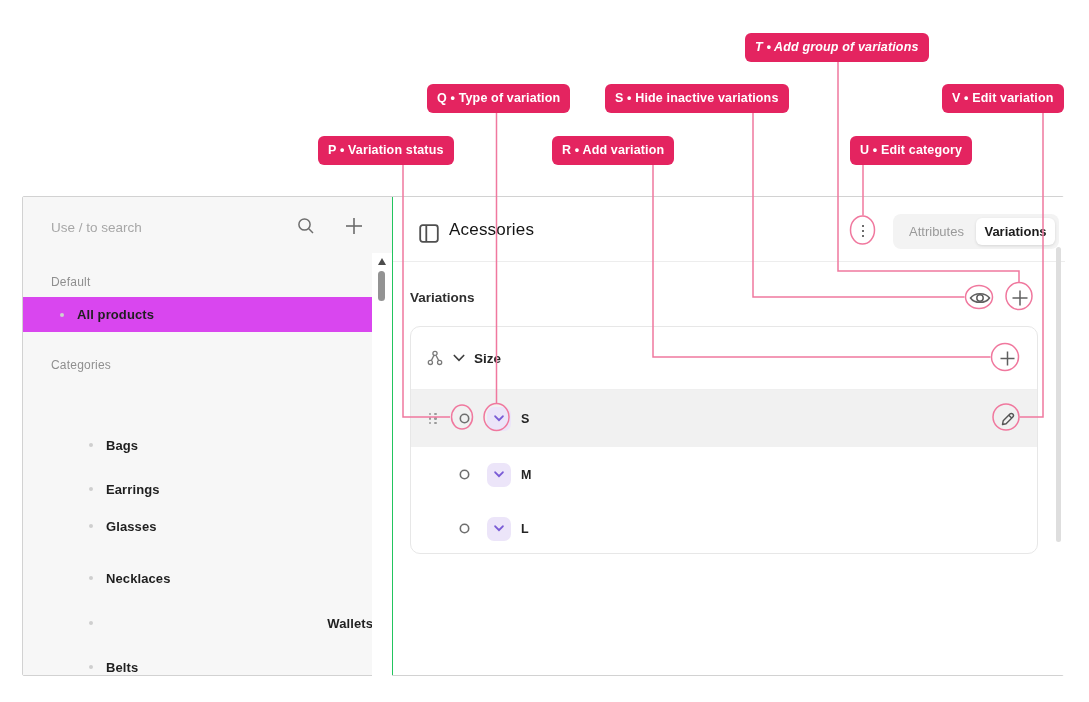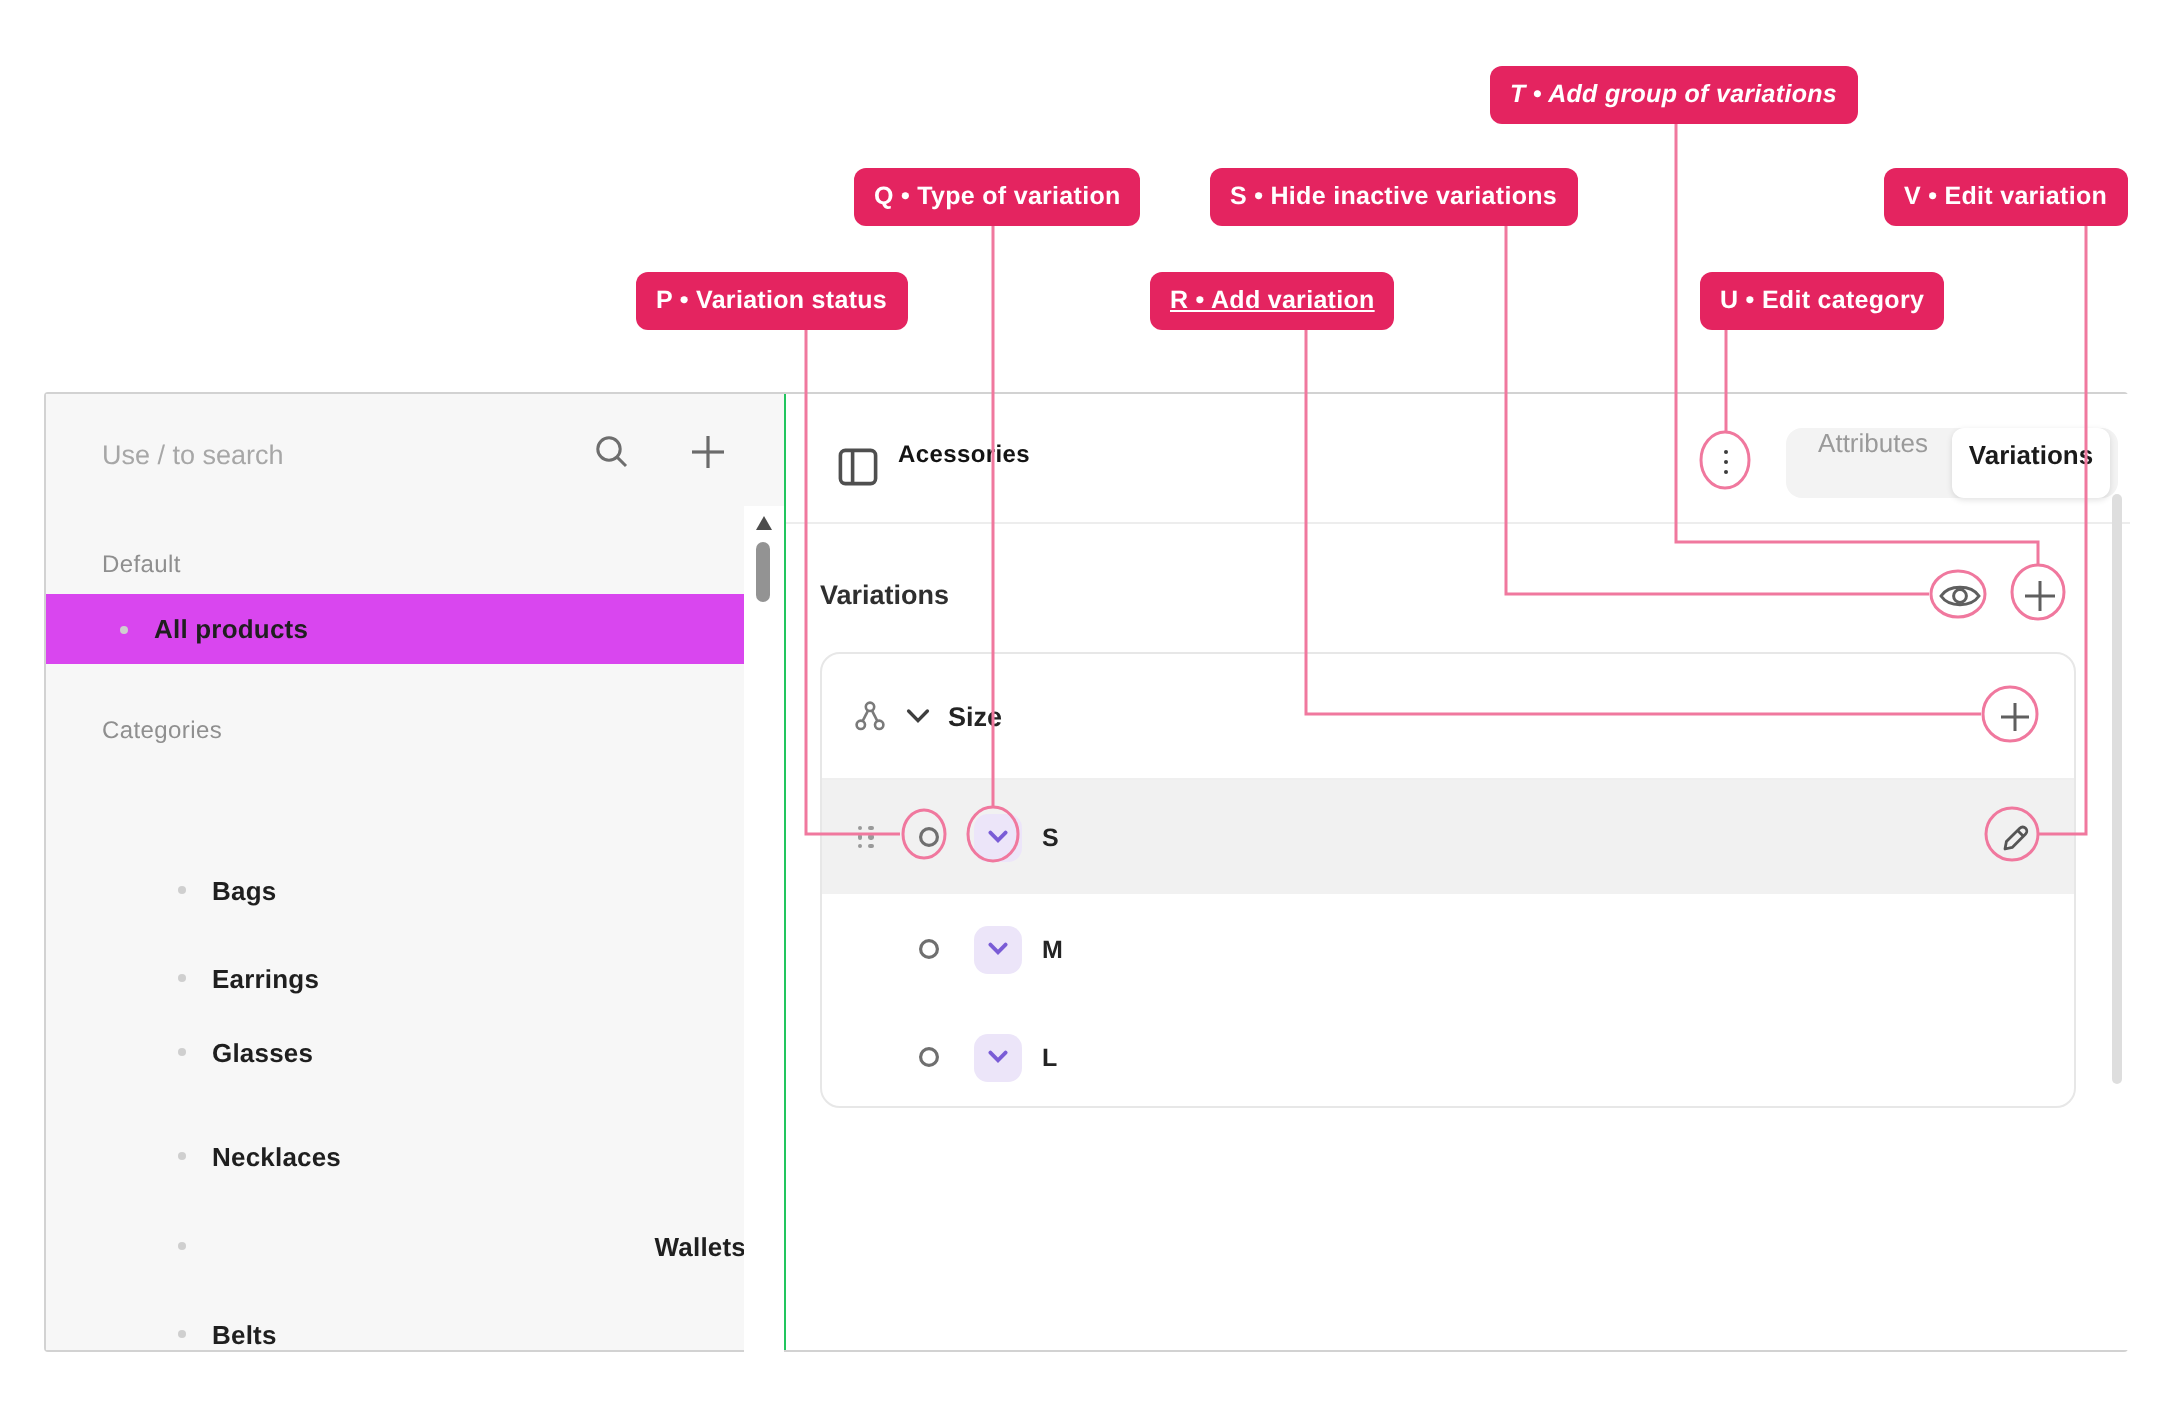--- a/index.html
+++ b/index.html
@@ -22,26 +22,26 @@
   .row-dot{width:4px;height:4px;border-radius:50%;background:#cfcfcf;position:absolute;}
   .side-row .label{font-size:13px;font-weight:700;color:#1f1f1f;letter-spacing:.1px;}
   .gutter{position:absolute;left:349px;top:56px;width:20px;height:423px;background:#fff;}
   .scroll-up{position:absolute;left:6px;top:5px;width:0;height:0;border-left:4.5px solid transparent;
     border-right:4.5px solid transparent;border-bottom:7px solid #4c4c4c;}
   .scroll-thumb{position:absolute;left:6px;top:18px;width:7px;height:30px;background:#939393;border-radius:4px;}
 
   
   .main{position:absolute;left:370px;top:0;width:672px;height:100%;background:#fff;}
   .main-header{position:absolute;left:0;top:0;width:100%;height:65px;border-bottom:1px solid #ededed;box-sizing:border-box;}
-  .page-title{position:absolute;left:56px;top:23px;font-size:12px;font-weight:700;color:#141414;letter-spacing:.2px;}
+  .page-title{position:absolute;left:56px;top:23px;font-size:17px;font-weight:400;color:#141414;letter-spacing:.2px;}
   .kebab{position:absolute;left:463px;top:22px;width:14px;height:24px;display:flex;flex-direction:column;
     align-items:center;justify-content:center;gap:2.5px;cursor:pointer;}
   .kebab i{width:2.6px;height:2.6px;border-radius:50%;background:#3c3c3c;}
   .tabs{position:absolute;left:500px;top:17px;width:166px;height:35px;background:#f3f3f3;border-radius:8px;
-    display:flex;padding:0 4px;box-sizing:border-box;}
+    display:flex;align-items:center;padding:0 4px;box-sizing:border-box;}
   .tab{font-size:13px;color:#9a9a9a;flex:1;text-align:center;cursor:pointer;}
   .tab.active{background:#fff;color:#1b1b1b;font-weight:700;border-radius:6px;padding:6px 0;
     box-shadow:0 1px 3px rgba(0,0,0,.12);}
   .section-title{position:absolute;left:17px;top:93px;font-size:13.5px;font-weight:600;color:#2f2f2f;}
 
   .card{position:absolute;left:17px;top:129px;width:628px;height:228px;border:1px solid #e7e7e7;border-radius:10px;
     background:#fff;box-sizing:border-box;overflow:hidden;}
   .group-row{position:relative;height:62px;border-bottom:1px solid #efefef;display:flex;align-items:center;padding-left:16px;}
   .group-name{font-size:13.5px;font-weight:600;color:#242424;margin-left:9px;}
   .var-row{position:relative;display:flex;align-items:center;}
@@ -281,14 +281,14 @@
   <ellipse cx="1005" cy="357" rx="13.5" ry="13.5"></ellipse>
   <ellipse cx="862.5" cy="230" rx="12" ry="14"></ellipse>
   <ellipse cx="1006" cy="417" rx="13" ry="13"></ellipse>
 </svg>
 
 <div class="anno" style="left:745px;top:33px;font-style:italic;">T • Add group of variations</div>
 <div class="anno" style="left:427px;top:84px;">Q • Type of variation</div>
 <div class="anno" style="left:605px;top:84px;">S • Hide inactive variations</div>
 <div class="anno" style="left:942px;top:84px;">V • Edit variation</div>
 <div class="anno" style="left:318px;top:136px;">P • Variation status</div>
-<div class="anno" style="left:575px;top:136px;text-decoration:underline;">R • Add variation</div>
+<div class="anno" style="left:552px;top:136px;">R • Add variation</div>
 <div class="anno" style="left:850px;top:136px;">U • Edit category</div>
 
 </body></html>

